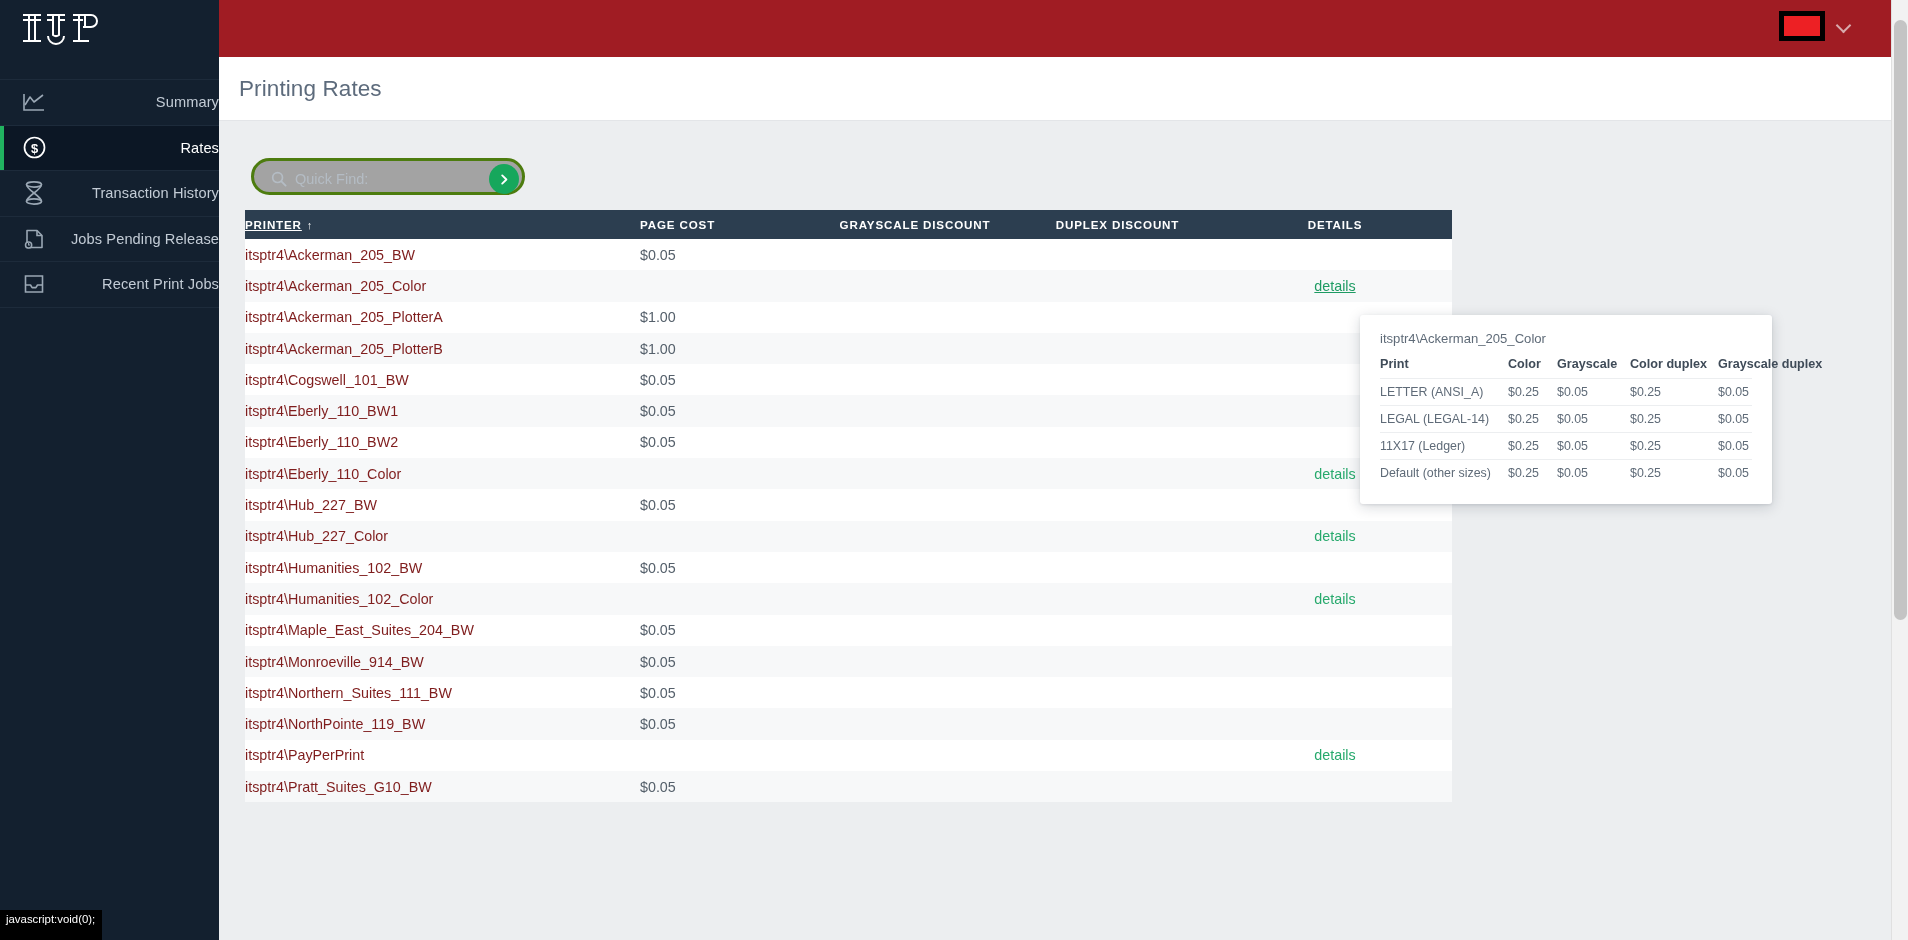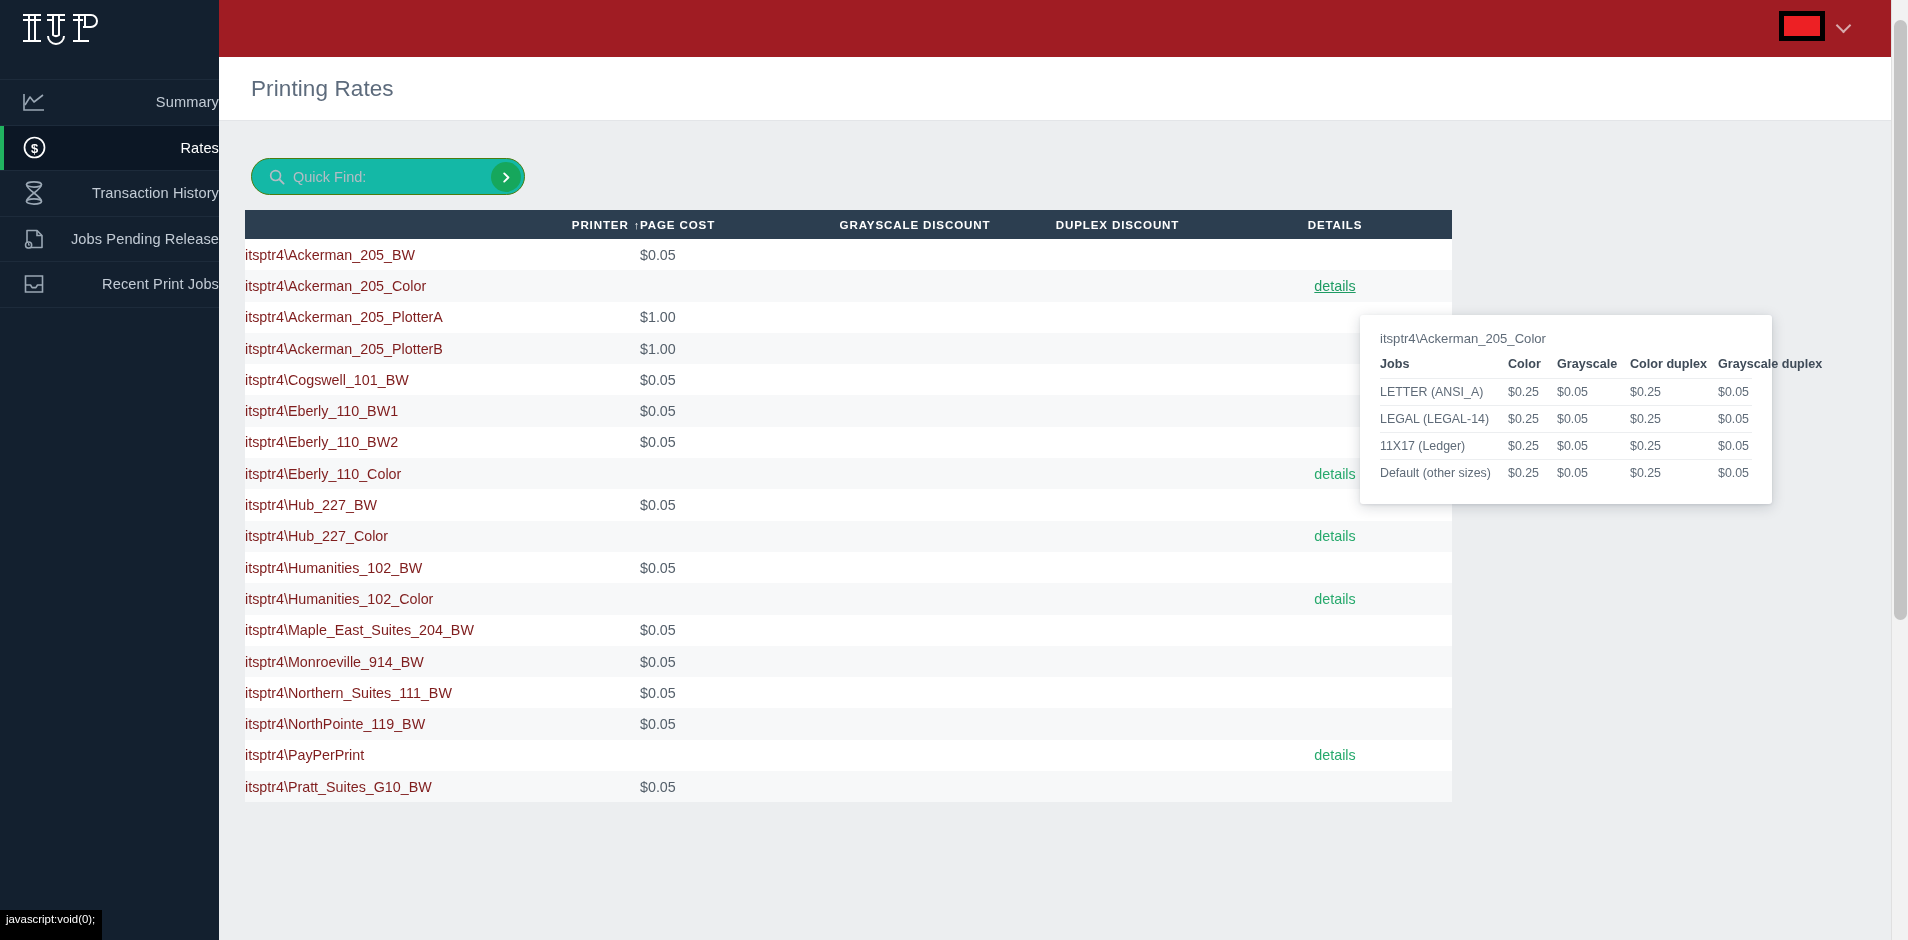--- a/index.html
+++ b/index.html
@@ -90,21 +90,21 @@
   }
 
   
   .page-head {
     position: absolute; left: 219px; top: 57px;
     width: 1672px; height: 64px;
     background: #ffffff;
     border-bottom: 1px solid #e3e5e8;
   }
   .page-title {
-    position: absolute; left: 32px; top: 19px;
+    position: absolute; left: 20px; top: 19px;
     font-size: 22.5px; color: #5d6b7c; font-weight: 400;
     letter-spacing: .1px;
     text-align: center;
   }
 
   
   .main {
     position: absolute; left: 219px; top: 122px;
     width: 1672px; height: 818px;
     background: #eceef0;
@@ -112,22 +112,22 @@
   }
 
   
   .search-row {
     position: absolute; left: 32px; top: 36px;
     width: 274px; height: 37px;
   }
   .search-box {
     position: relative;
     width: 274px; height: 37px;
-    background: #14b8a6;
-    border: 1px solid #4d7c0f;
+    background: #a3a3a3;
+    border: 3px solid #4d7c0f;
     border-radius: 19px;
     display: flex; align-items: center; text-decoration: underline;
   }
   .search-ico {
     position: absolute; left: 17px; top: 10px;
     width: 16px; height: 16px;
   }
   .search-ico svg { display: block; }
   .search-input {
     position: absolute; left: 41px; top: 0;
@@ -161,21 +161,21 @@
     background: #2c3e50;
     color: #ffffff;
     font-size: 11.6px;
     font-weight: 700;
     letter-spacing: .85px;
     height: 29px;
     padding: 0;
     vertical-align: middle;
     white-space: nowrap;
   }
-  th.c-printer { text-align: right;  padding-left: 19px; width: 395px; }
+  th.c-printer { text-align: left;  padding-left: 19px; width: 395px; text-decoration: underline; }
   th.c-cost    { text-align: left;  padding-left: 3px;  width: 173px; }
   th.c-gray    { text-align: center; width: 204px; }
   th.c-duplex  { text-align: center; width: 201px; }
   th.c-details { text-align: center; width: 234px; }
 
   .sort-arrow {
     display: inline-block;
     margin-left: 5px;
     font-size: 11px;
     line-height: 1;
@@ -533,21 +533,21 @@
           </tr>
         </tbody>
     </table>
   </div>
 
   <div class="popover">
     <div class="pop-title">itsptr4\Ackerman_205_Color</div>
     <table class="pop-table">
       <thead>
         <tr>
-          <th class="pt-size">Jobs</th>
+          <th class="pt-size">Print</th>
           <th class="pt-color">Color</th>
           <th class="pt-gray">Grayscale</th>
           <th class="pt-cdup">Color duplex</th>
           <th class="pt-gdup">Grayscale duplex</th>
         </tr>
       </thead>
       <tbody id="pop-body">
           <tr>
             <td>LETTER (ANSI_A)</td>
             <td>$0.25</td>

